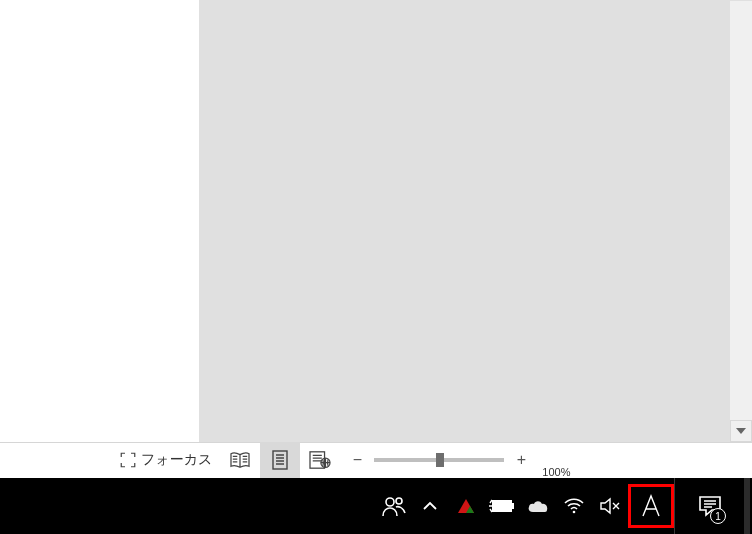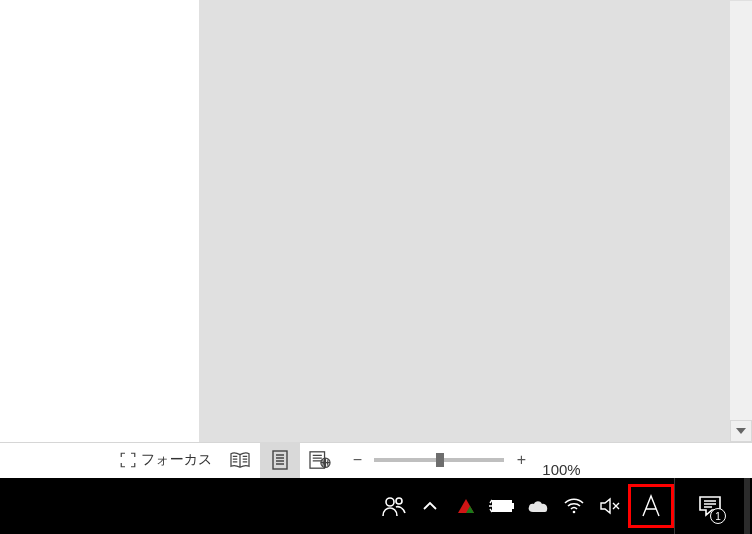--- a/index.html
+++ b/index.html
@@ -14,21 +14,21 @@
   
   .status-bar { height: 36px; background: #ffffff; border-top: 1px solid #d6d6d6; display: flex; align-items: flex-end; padding-left: 111px; position: relative; }
   .focus-btn { display: flex; align-items: center; height: 36px; padding: 0 8px; font-size: 14px; color: #333; }
   .focus-btn svg { margin-right: 4px; }
   .view-btn { width: 40px; height: 36px; display: flex; align-items: center; justify-content: center; }
   .view-btn.active { background: #d9d9d9; }
   .zoom-group { display: flex; align-items: center; margin-left: 6px; }
   .zoom-btn { width: 22px; height: 36px; display: flex; align-items: center; justify-content: center; font-size: 16px; color: #555; }
   .slider { width: 130px; height: 4px; background: #bfbfbf; margin: 0 6px; position: relative; }
   .slider-thumb { position: absolute; top: -5px; left: 62px; width: 8px; height: 14px; background: #6d6d6d; }
-  .zoom-label { margin-left: 10px; font-size: 15px; color: #333; }
+  .zoom-label { margin-left: 10px; font-size: 11px; color: #333; }
   
   .taskbar { height: 56px; background: #000000; display: flex; align-items: center; position: relative; }
   .tray { margin-left: auto; display: flex; align-items: center; height: 100%; padding-right: 2px; }
   .tray-item { width: 36px; height: 56px; display: flex; align-items: center; justify-content: center; color: #ffffff; position: relative; }
   .tray-item svg { display:block; }
   .highlight-red { border: 3px solid #ff0000; width: 46px; height: 44px; }
   .notif { width: 70px; height: 56px; display: flex; align-items: center; justify-content: center; position: relative; border-left: 1px solid #3a3a3a; }
   .notif-badge { position: absolute; bottom: 10px; right: 18px; background: #000; border: 1px solid #fff; color: #fff; width: 16px; height: 16px; border-radius: 50%; font-size: 10px; display: flex; align-items: center; justify-content: center; }
   .edge-strip { width: 6px; height: 56px; background: #2b2b2b; }
 </style>

